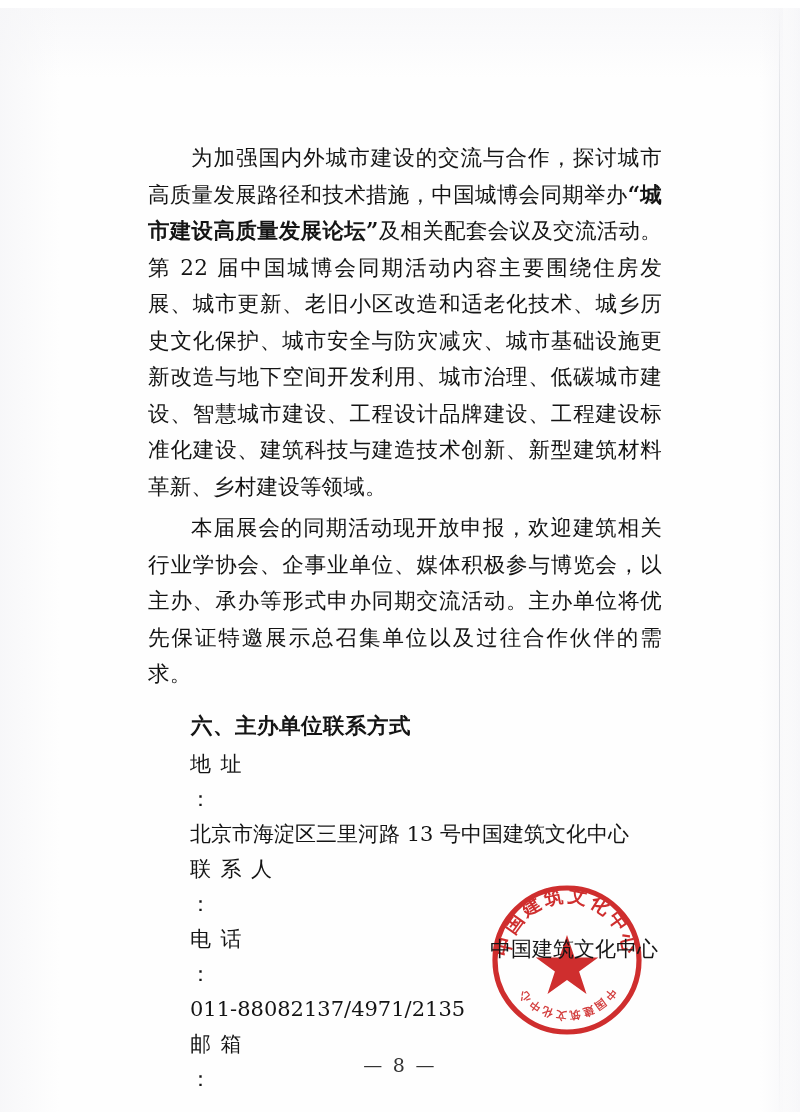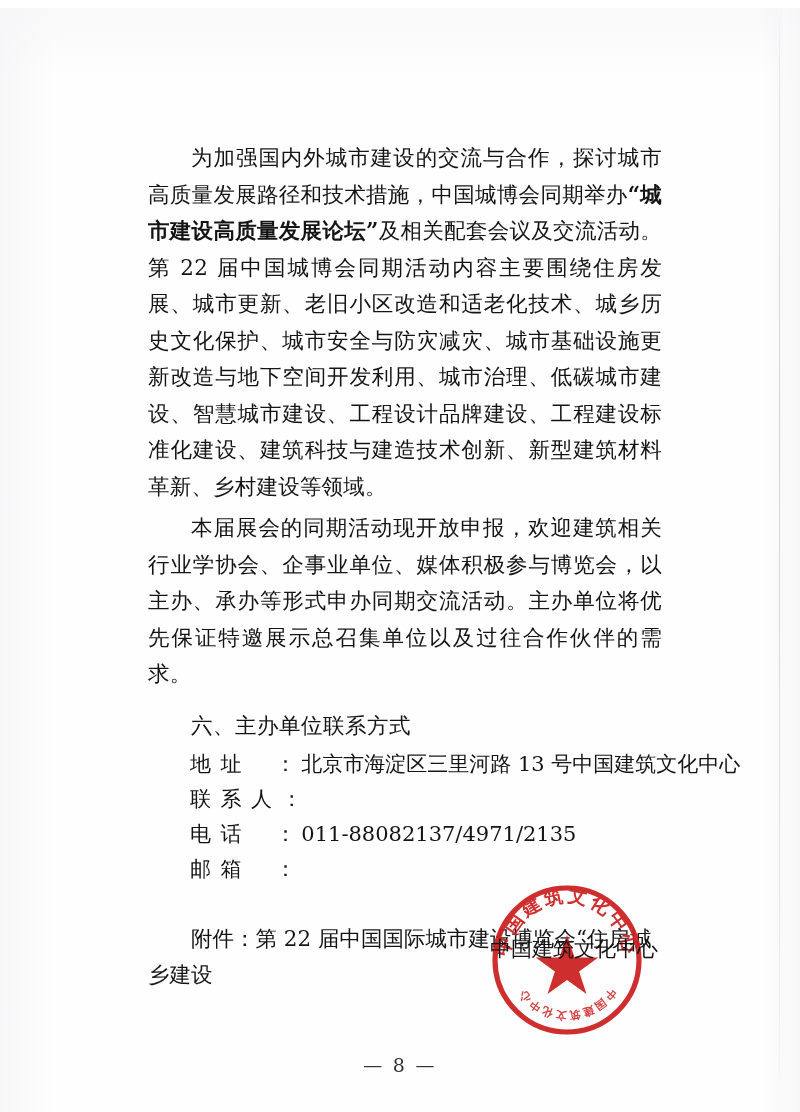--- a/index.html
+++ b/index.html
@@ -80,40 +80,41 @@
   }
 
   .bold-seg {
     font-weight: 700;
   }
 
   
   .section-head {
     font-size: 21.5px;
     line-height: 34px;
-    font-weight: 400;
+    font-weight: 700;
     margin: 16px 0 4px 0;
     text-indent: 2em;
     letter-spacing: 0.5px;
   }
 
   
   .contact-list {
     margin: 0;
     padding: 0;
     list-style: none;
   }
 
   .contact-row {
     font-size: 21px;
     line-height: 35px;
     display: flex;
     align-items: baseline;
     text-indent: 0;
     padding-left: 2em;
+    flex-direction: column;
   }
 
   .contact-label {
     display: inline-block;
     min-width: 4.05em;
     letter-spacing: 0.45em;
     white-space: nowrap;
   }
 
   .contact-colon {

